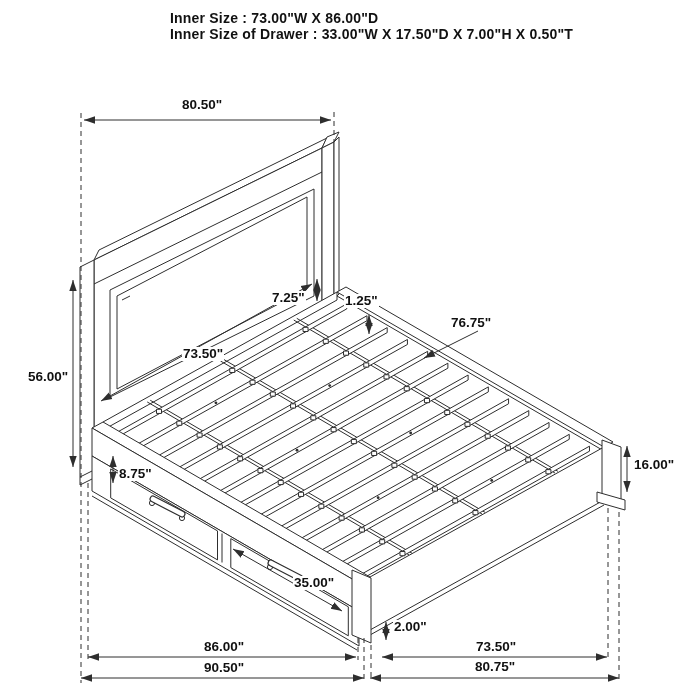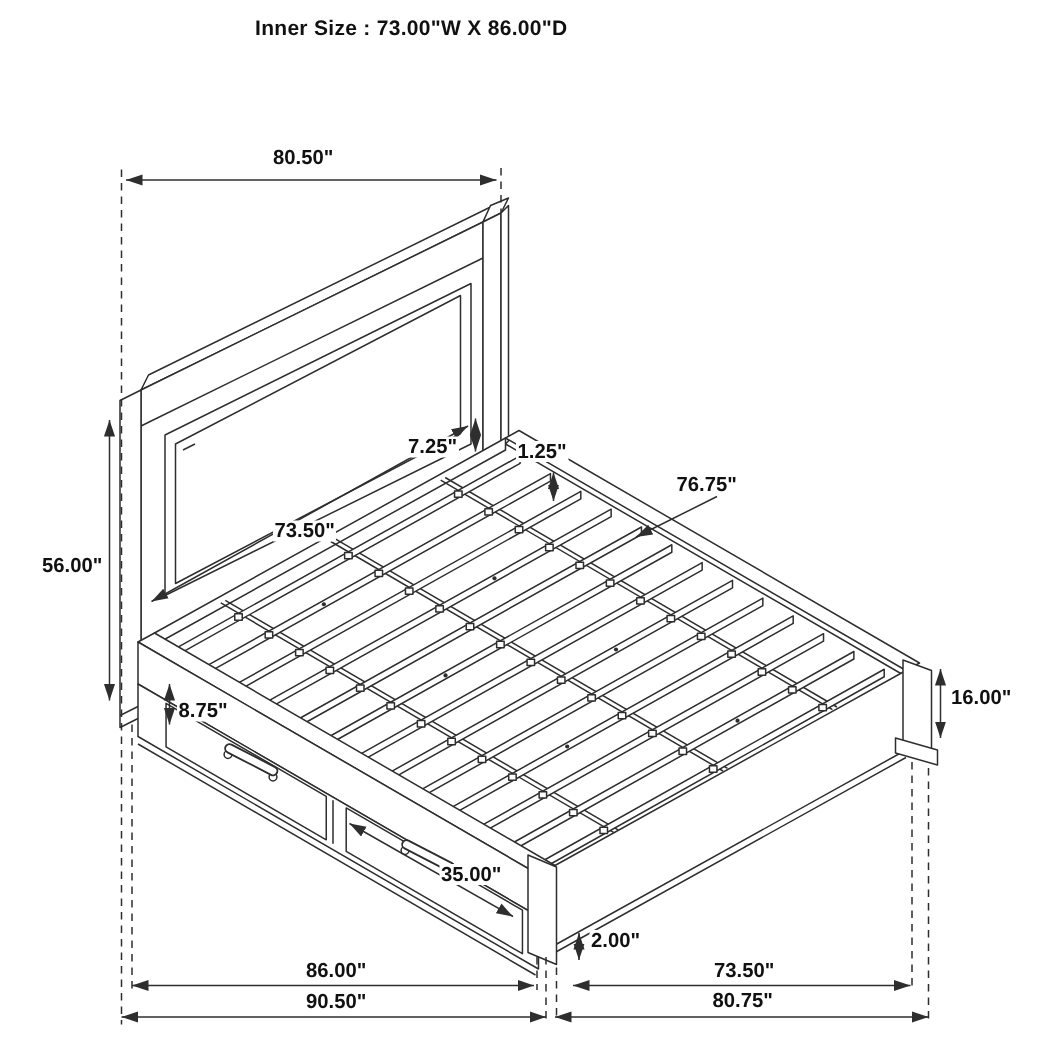--- a/index.html
+++ b/index.html
@@ -192,20 +192,21 @@
       <line x1="233" y1="549" x2="342" y2="611" marker-start="url(#arrS)" marker-end="url(#arrE)"></line>
       <line x1="386" y1="622" x2="386" y2="640" marker-start="url(#arrS)" marker-end="url(#arrE)"></line>
       <line x1="88" y1="657" x2="356" y2="657" marker-start="url(#arrS)" marker-end="url(#arrE)"></line>
       <line x1="382" y1="657" x2="607" y2="657" marker-start="url(#arrS)" marker-end="url(#arrE)"></line>
       <line x1="81" y1="678" x2="364" y2="678" marker-start="url(#arrS)" marker-end="url(#arrE)"></line>
       <line x1="370" y1="678" x2="619" y2="678" marker-start="url(#arrS)" marker-end="url(#arrE)"></line>
     </g>
   </svg>
 
   <span class="note" style="left:170px;top:10px">Inner Size : 73.00"W X 86.00"D</span>
+  <span class="note" style="left:170px;top:26px">Inner Size of Drawer : 33.00"W X 17.50"D X 7.00"H X 0.50"T</span>
 
   <span class="dim" style="left:181px;top:98px">80.50"</span>
   <span class="dim" style="left:27px;top:370px">56.00"</span>
   <span class="dim" style="left:271px;top:291px">7.25"</span>
   <span class="dim" style="left:344px;top:294px">1.25"</span>
   <span class="dim" style="left:450px;top:316px">76.75"</span>
   <span class="dim" style="left:182px;top:347px">73.50"</span>
   <span class="dim" style="left:633px;top:458px">16.00"</span>
   <span class="dim" style="left:118px;top:467px">8.75"</span>
   <span class="dim" style="left:293px;top:576px">35.00"</span>

